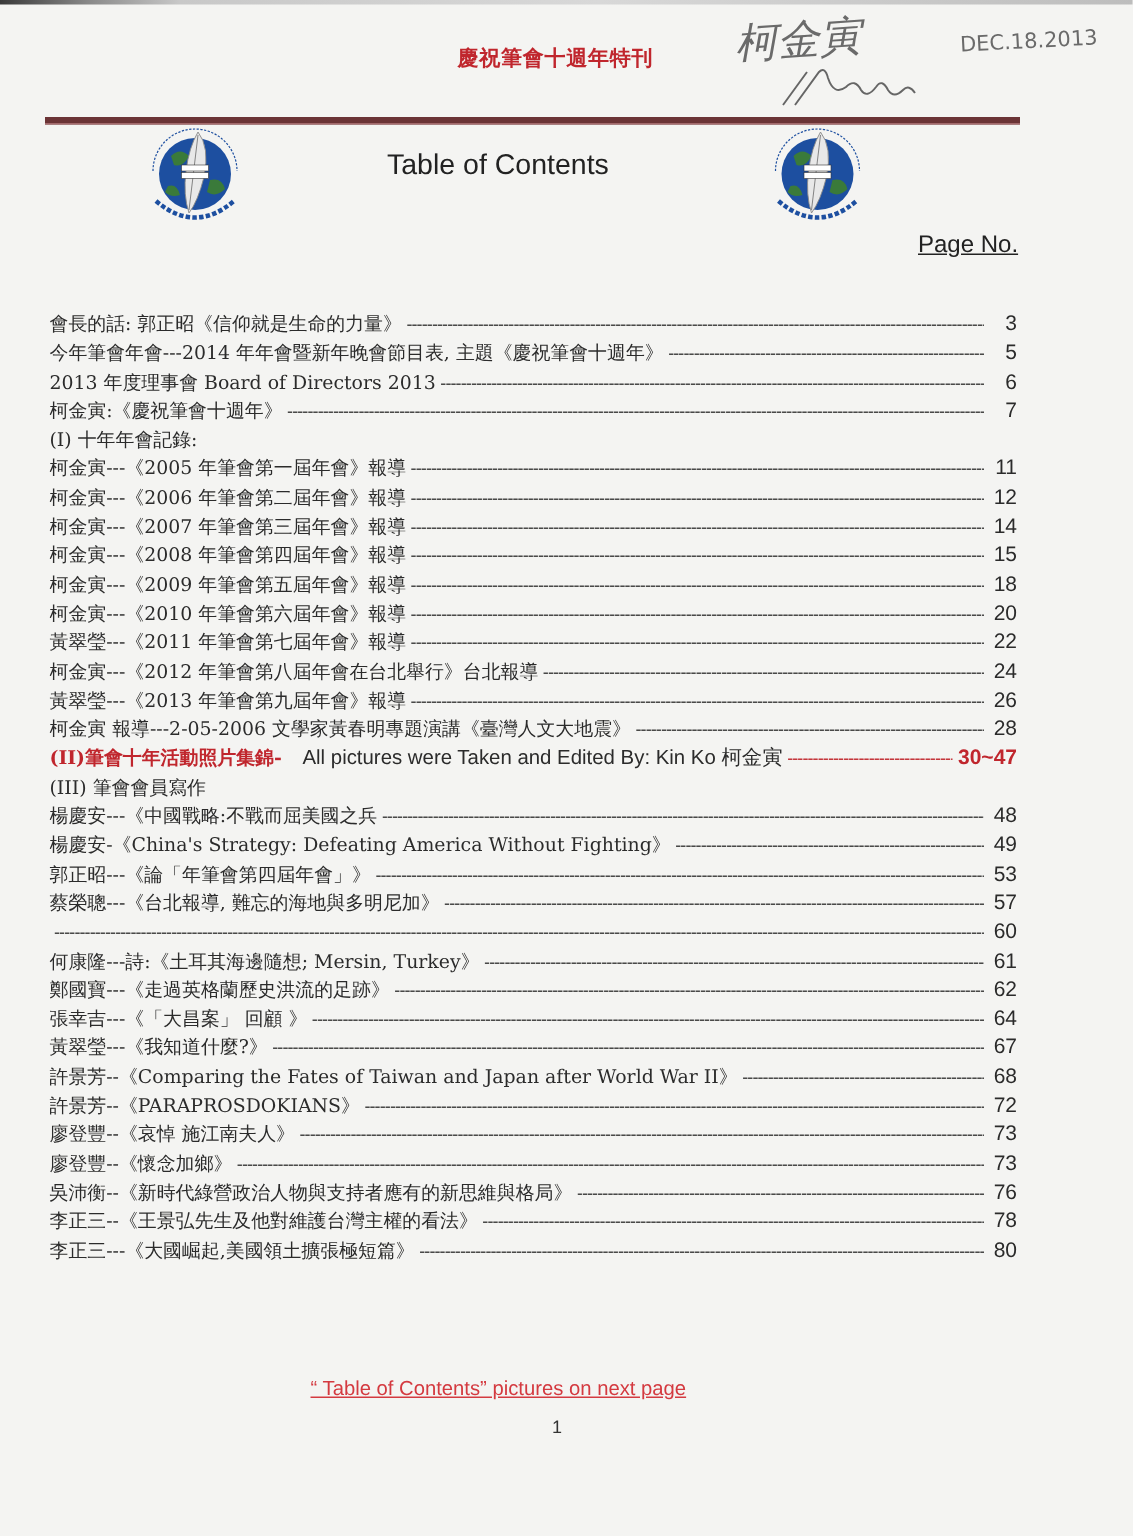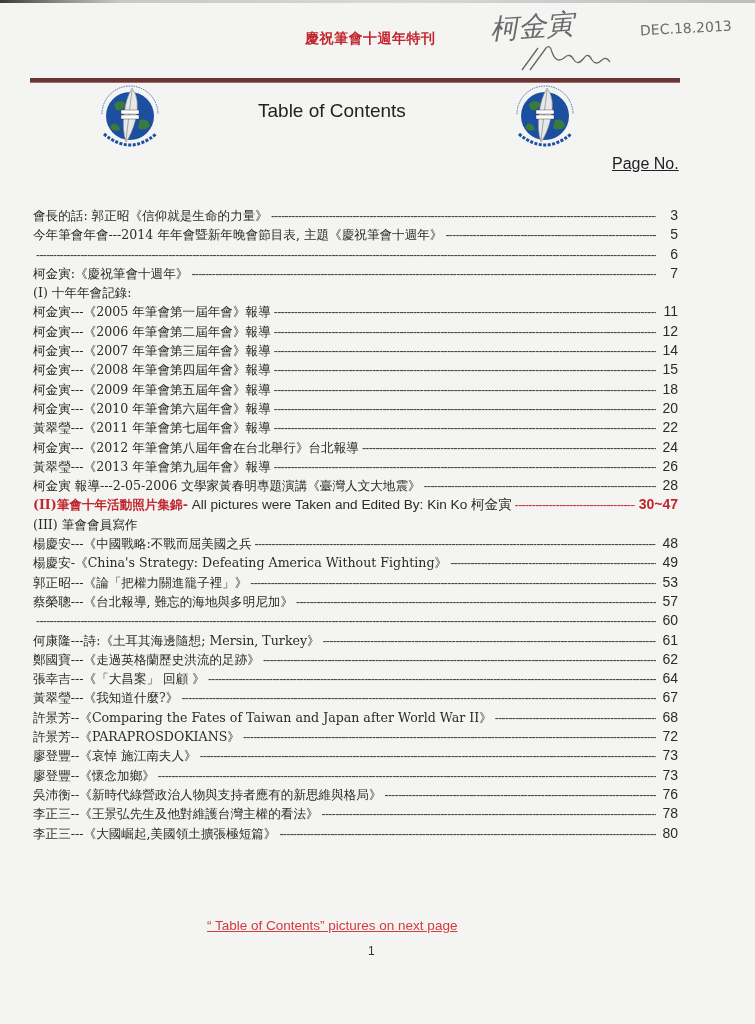--- a/index.html
+++ b/index.html
@@ -103,20 +103,21 @@
     }
     .toc-row .label {
       flex: 0 0 auto;
       font-family: "DejaVu Serif", serif;
       font-size: 12.6px;
       color: #2b2b2b;
     }
     .toc-row .label .en {
       font-family: "Liberation Sans", sans-serif;
       font-size: 13.6px;
+      margin-left: 10px;
     }
     .toc-row .leader {
       flex: 1 1 auto;
       overflow: hidden;
       margin: 0 4px 0 3px;
       color: #3a3a3a;
       font-family: "Liberation Sans", sans-serif;
       font-size: 12px;
       letter-spacing: -0.6px;
     }
@@ -205,20 +206,21 @@
       <span class="label">會長的話: 郭正昭《信仰就是生命的力量》</span>
       <span class="leader"></span>
       <span class="page">3</span>
     </div>
   <div class="toc-row">
       <span class="label">今年筆會年會---2014 年年會暨新年晚會節目表, 主題《慶祝筆會十週年》</span>
       <span class="leader"></span>
       <span class="page">5</span>
     </div>
   <div class="toc-row">
+      <span class="label">2013 年度理事會 Board of Directors 2013</span>
       <span class="leader"></span>
       <span class="page">6</span>
     </div>
   <div class="toc-row">
       <span class="label">柯金寅:《慶祝筆會十週年》</span>
       <span class="leader"></span>
       <span class="page">7</span>
     </div>
   <div class="toc-row heading">
       <span class="label">(I) 十年年會記錄:</span>
@@ -285,21 +287,21 @@
       <span class="label">楊慶安---《中國戰略:不戰而屈美國之兵</span>
       <span class="leader"></span>
       <span class="page">48</span>
     </div>
   <div class="toc-row">
       <span class="label">楊慶安-《China's Strategy:  Defeating America Without Fighting》</span>
       <span class="leader"></span>
       <span class="page">49</span>
     </div>
   <div class="toc-row">
-      <span class="label">郭正昭---《論「把權力關進籠子裡」》</span>
+      <span class="label">郭正昭---《論「年筆會第四屆年會」》</span>
       <span class="leader"></span>
       <span class="page">53</span>
     </div>
   <div class="toc-row">
       <span class="label">蔡榮聰---《台北報導, 難忘的海地與多明尼加》</span>
       <span class="leader"></span>
       <span class="page">57</span>
     </div>
   <div class="toc-row">
       <span class="leader"></span>

